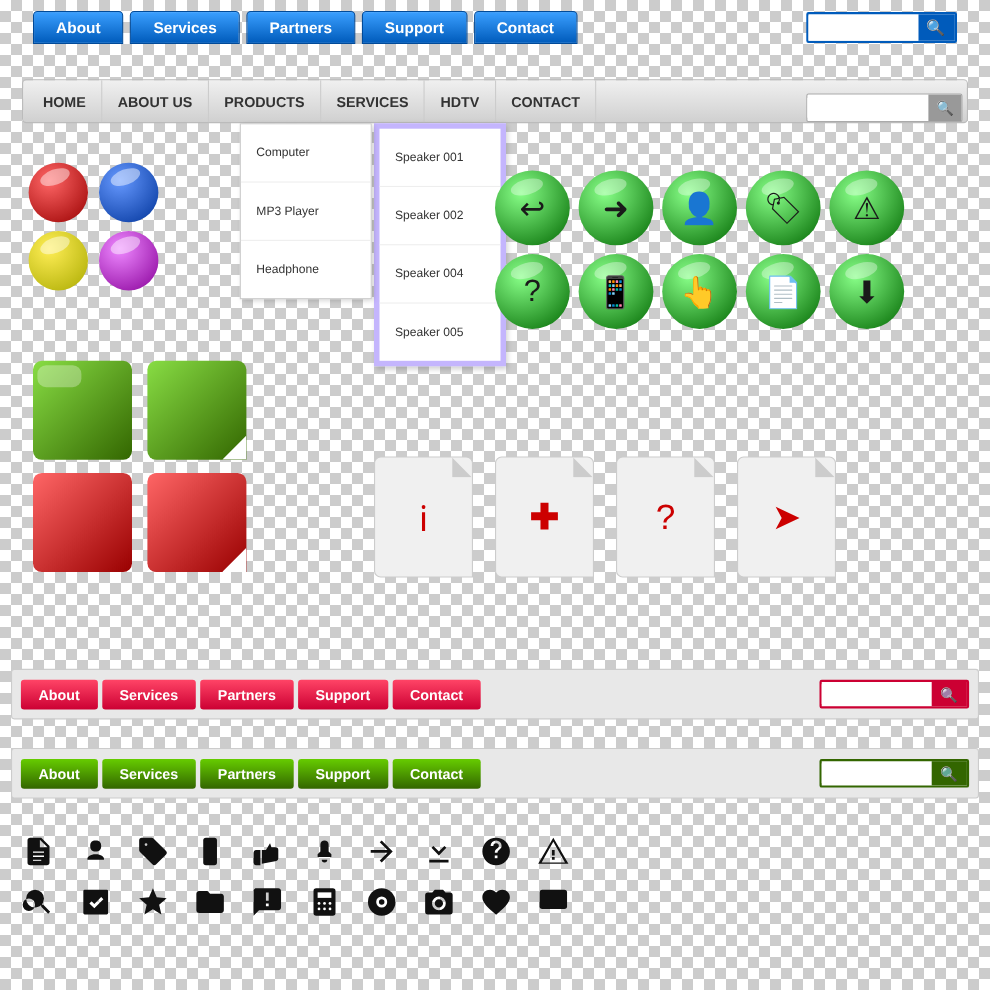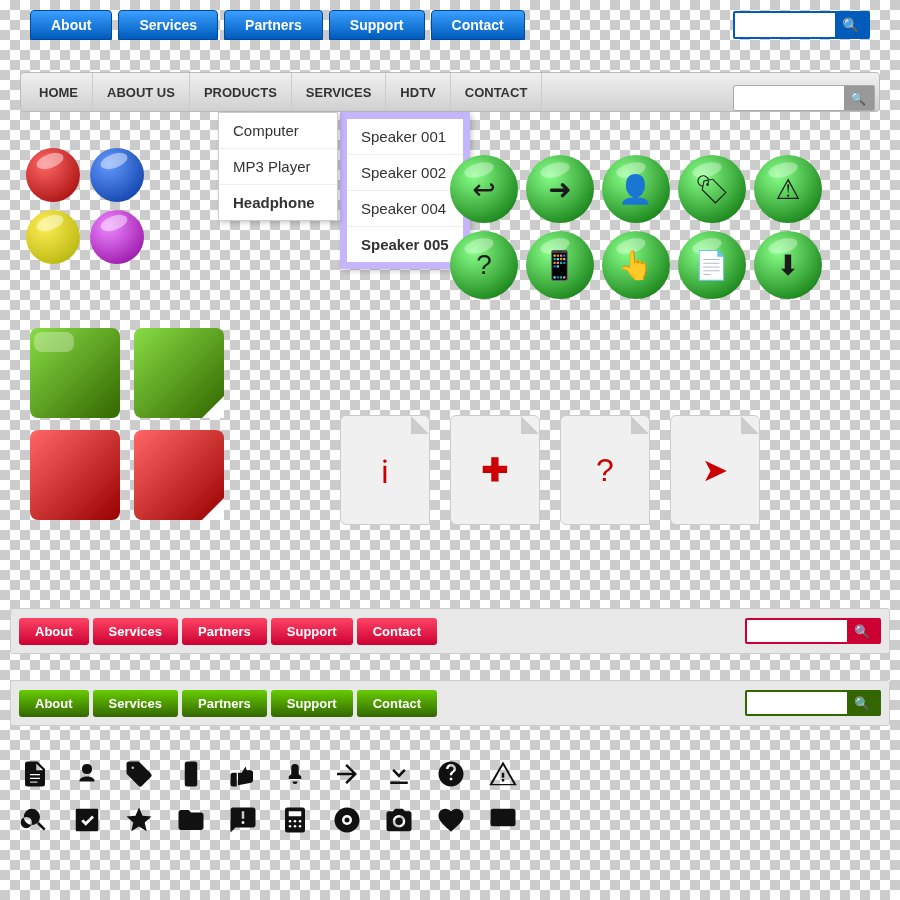--- a/index.html
+++ b/index.html
@@ -114,33 +114,33 @@
       position: absolute;
       top: 112px;
       left: 218px;
       background: #fff;
       border: 1px solid #ccc;
       min-width: 120px;
       z-index: 10;
       box-shadow: 2px 2px 5px rgba(0,0,0,0.2);
     }
     .dropdown-item {
-      padding: 9px 14px;
-      font-size: 15px;
+      padding: 20px 14px;
+      font-size: 11px;
       color: #333;
       cursor: pointer;
       border-bottom: 1px solid #eee;
     }
-    .dropdown-item:last-child { border-bottom: none; font-weight: bold; }
+    .dropdown-item:last-child { border-bottom: none; }
     .sub-dropdown {
       position: absolute;
       top: 112px;
       left: 340px;
       background: #fff;
-      border: 7px solid #c4b5fd;
+      border: 5px solid #c4b5fd;
       min-width: 120px;
       box-shadow: 2px 2px 5px rgba(0,0,0,0.2);
     }
 
     
     .balls-section {
       position: absolute;
       top: 148px;
       left: 26px;
       display: flex;

